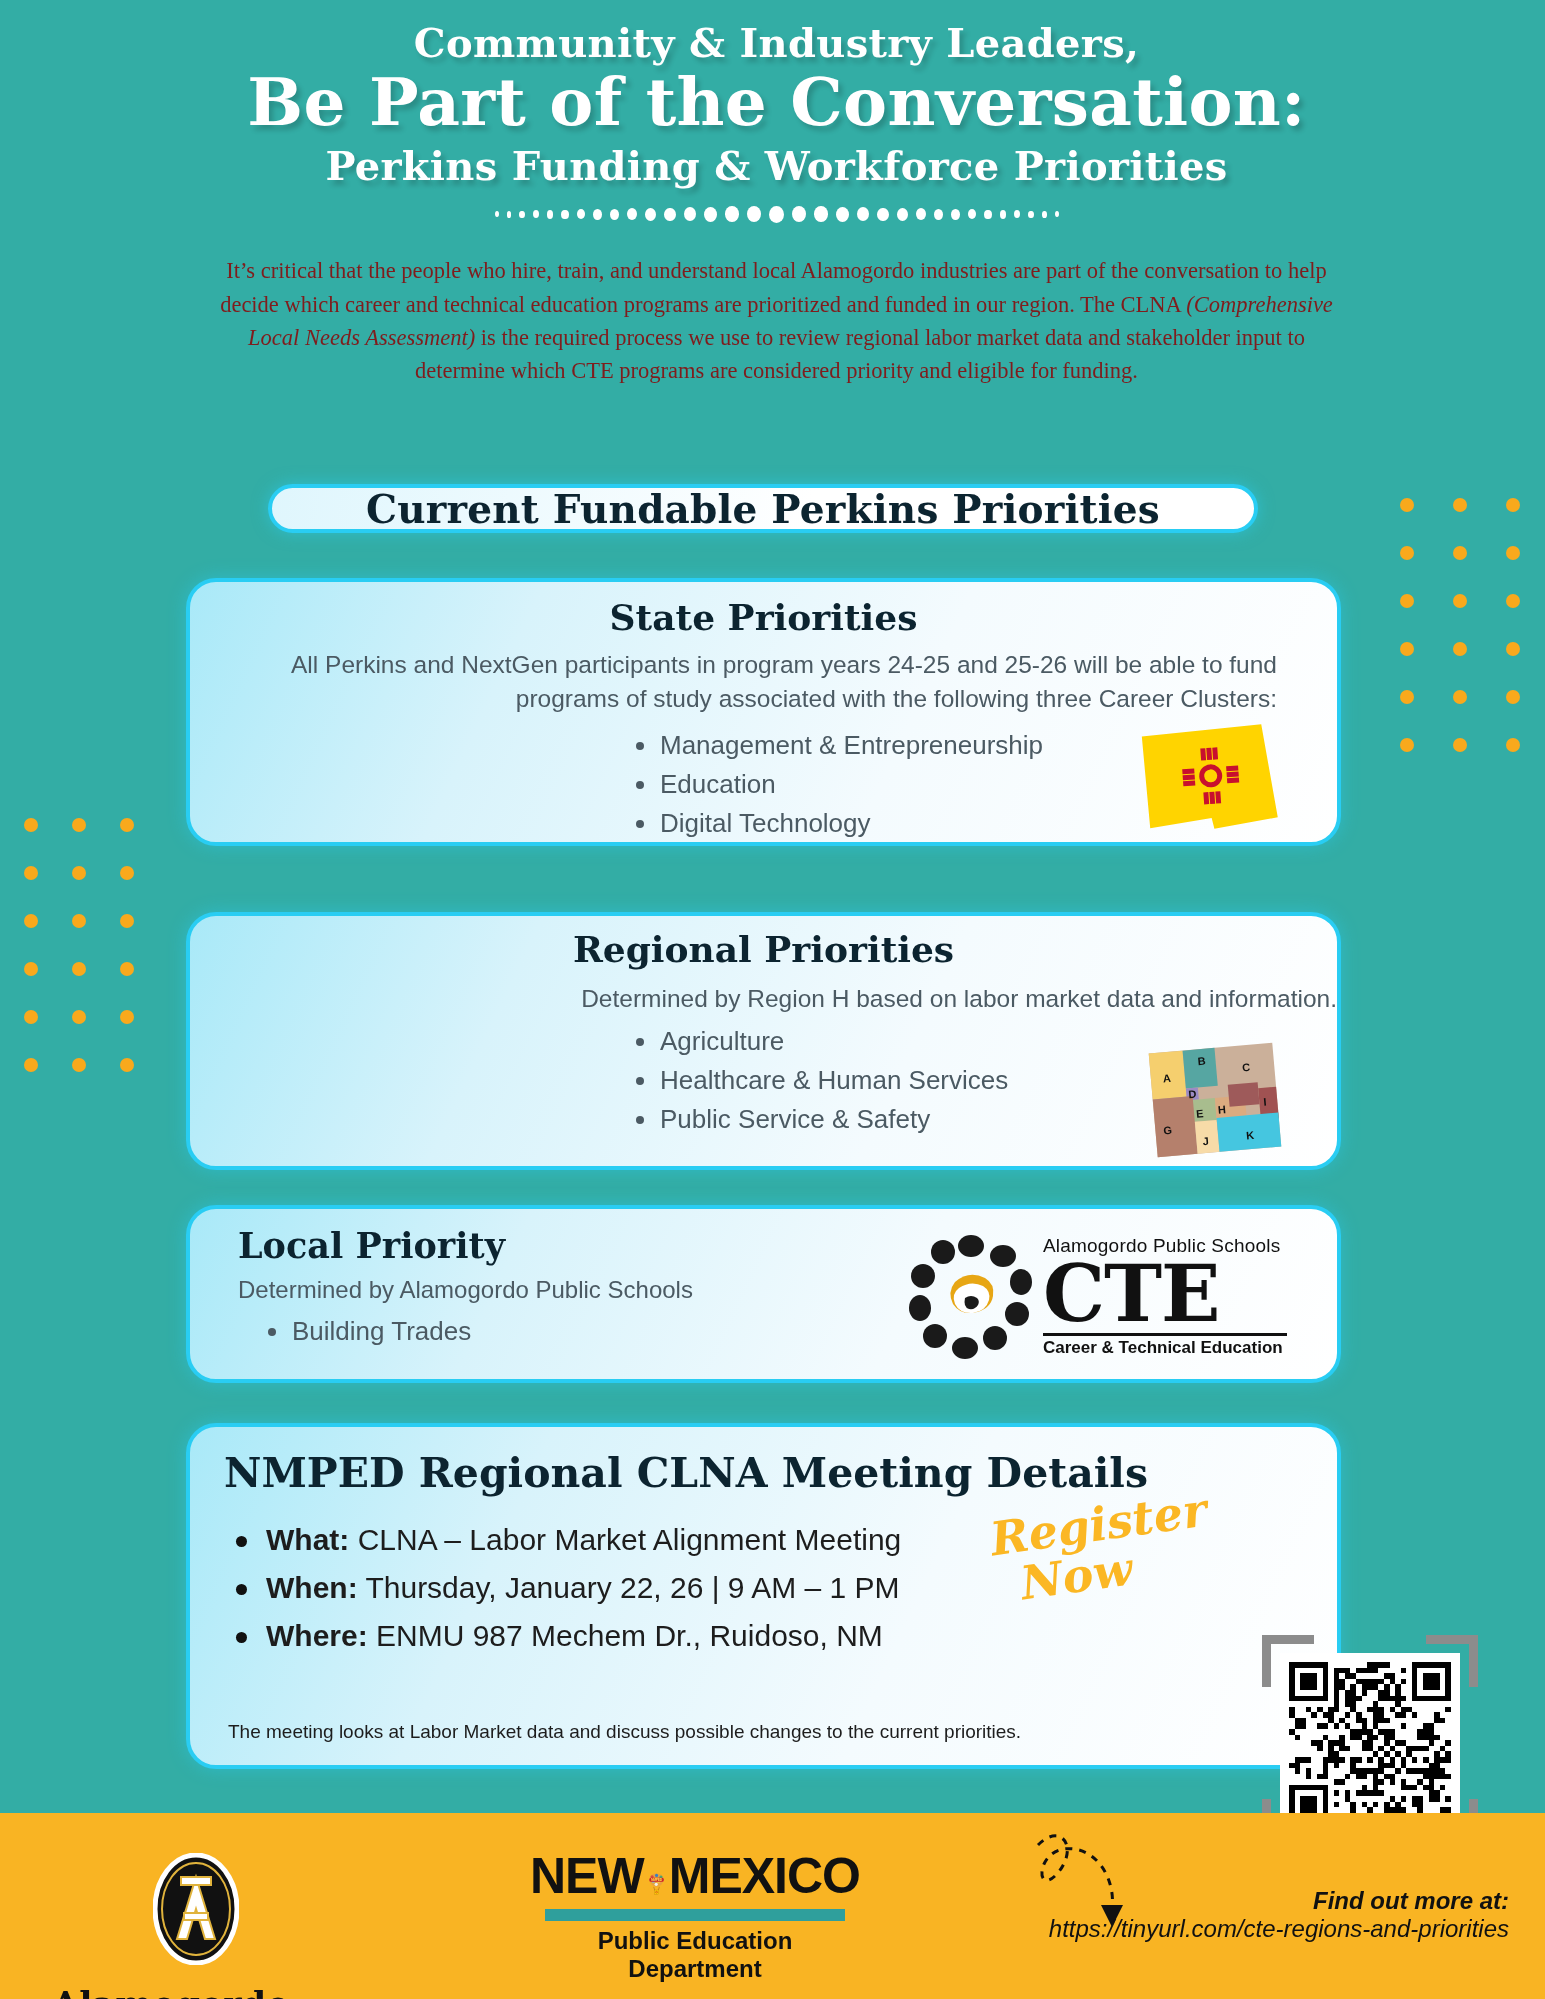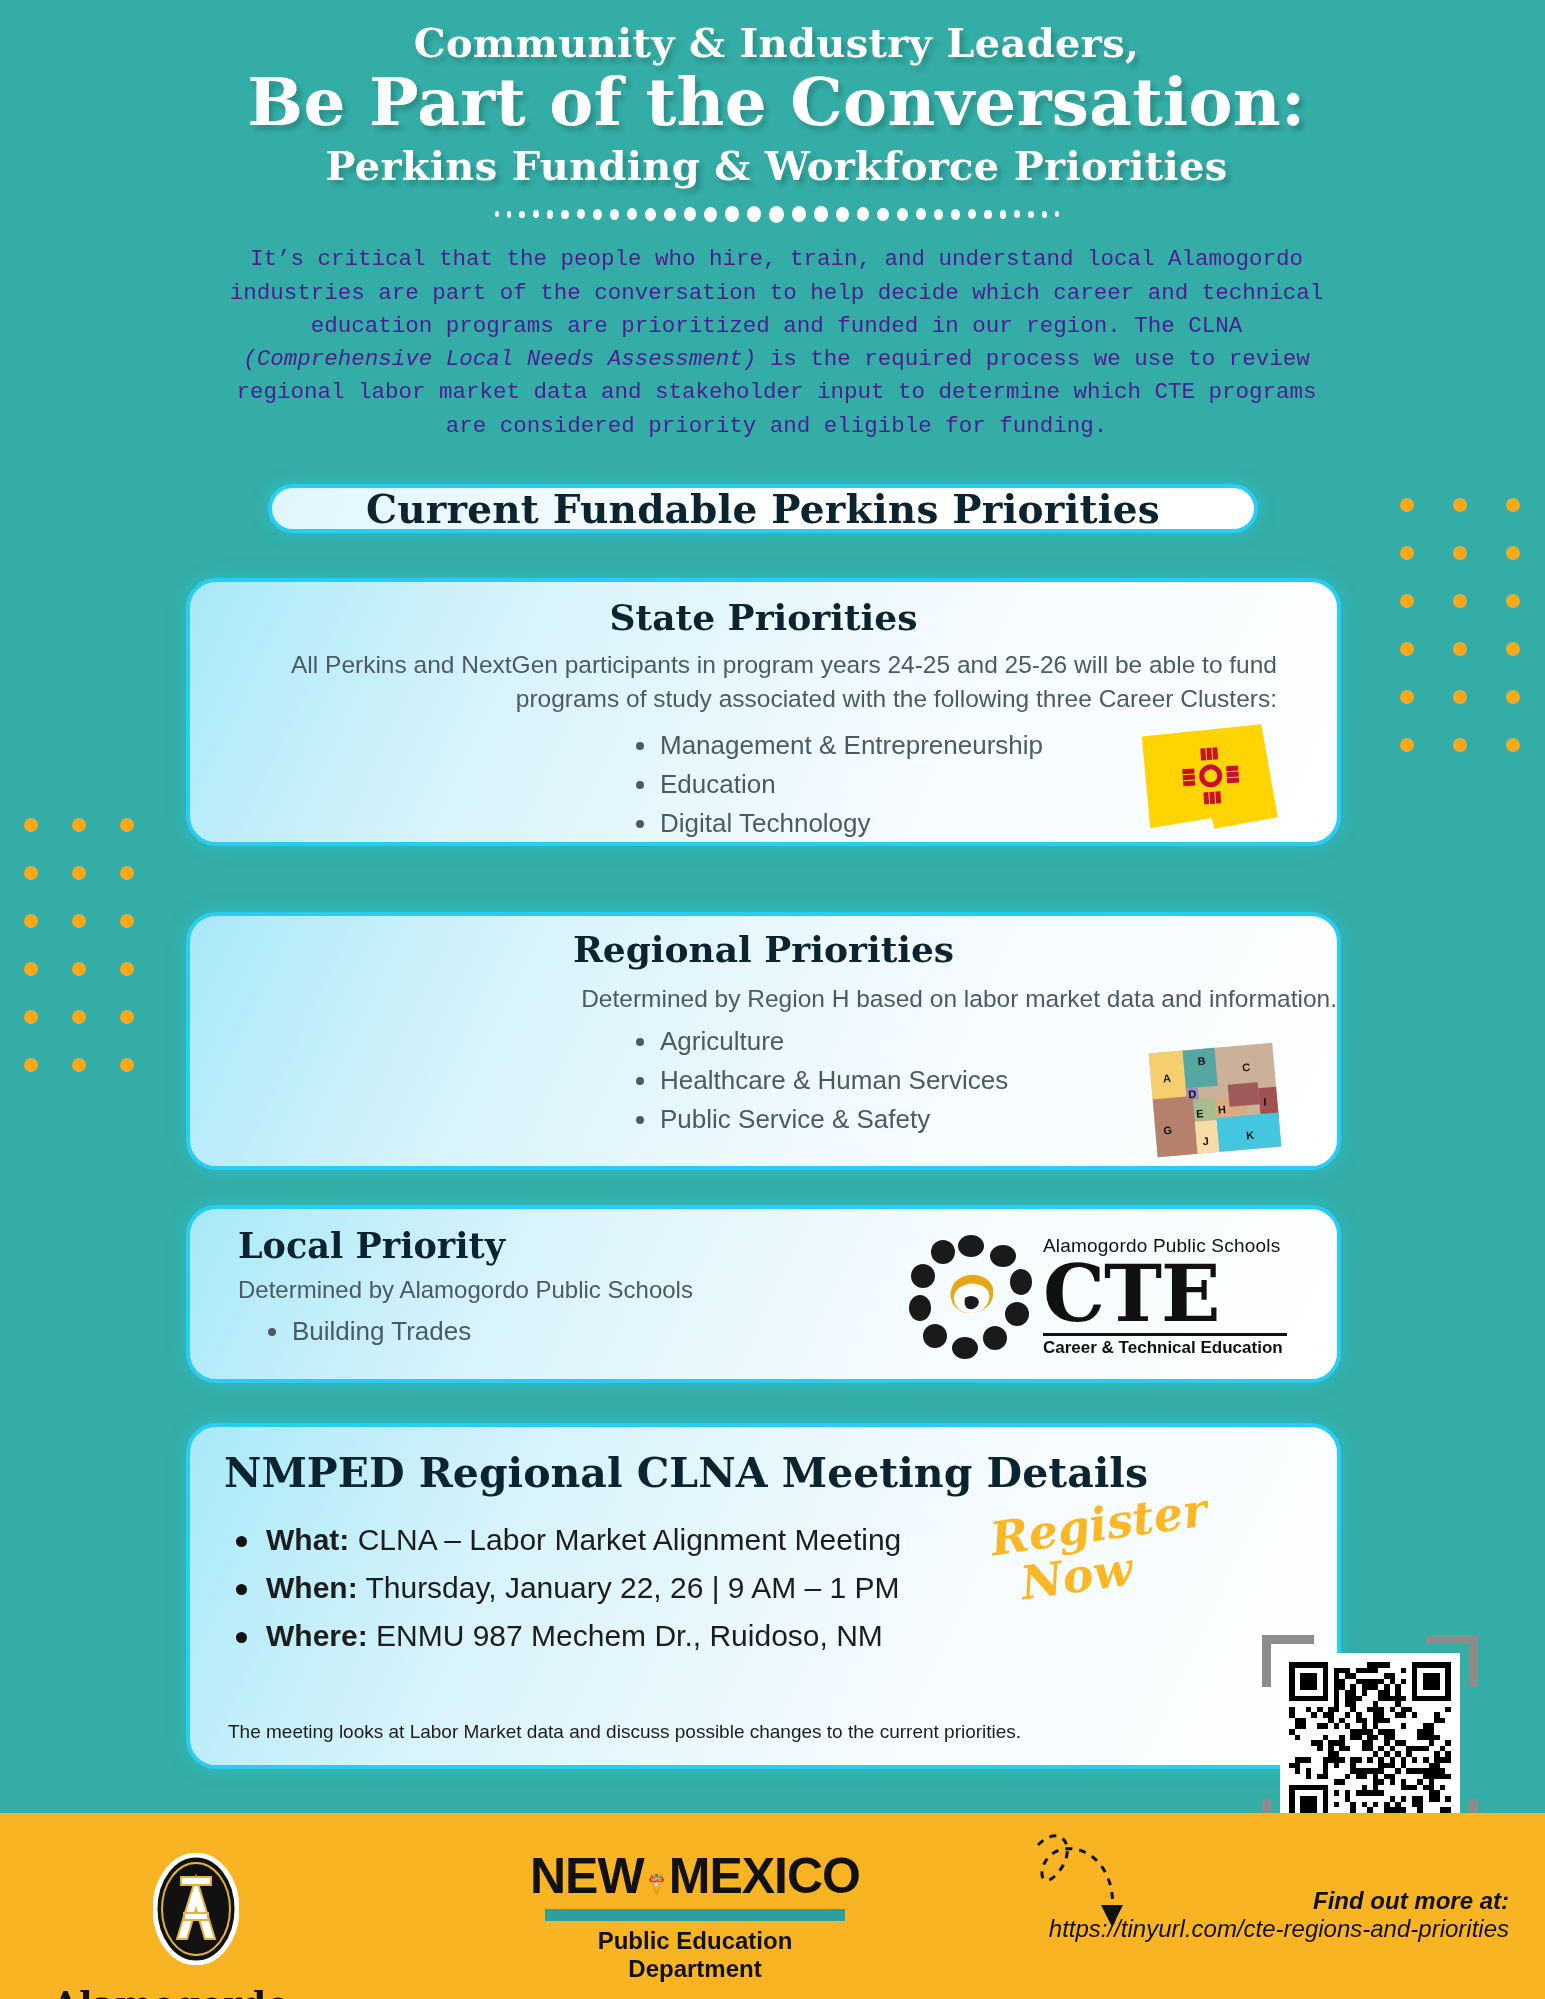--- a/index.html
+++ b/index.html
@@ -36,26 +36,26 @@
 
   .dot-divider {
     margin: 14px auto 0;
     width: 740px; height: 26px;
     display: flex; align-items: center; justify-content: center; gap: 8px;
   }
   .dot-divider i { display: block; background: #fff; border-radius: 50%; }
 
   
   .intro {
-    width: 1120px; margin: 16px auto 0;
+    width: 1120px; margin: 27px auto 0;
     text-align: center;
-    font-family: Liberation Mono, monospace;
+    font-family: Liberation Serif, serif;
     font-size: 22.5px;
     line-height: 1.48;
-    color: #4c1d95;
+    color: #7f1d1d;
   }
   .intro em { font-style: italic; }
 
   
   .banner {
     position: absolute; left: 268px; top: 484px;
     width: 990px; height: 49px;
     border: 4px solid #29cdf3;
     border-radius: 34px;
     background: linear-gradient(100deg, #dff6fd 0%, #ffffff 55%, #ffffff 100%);

